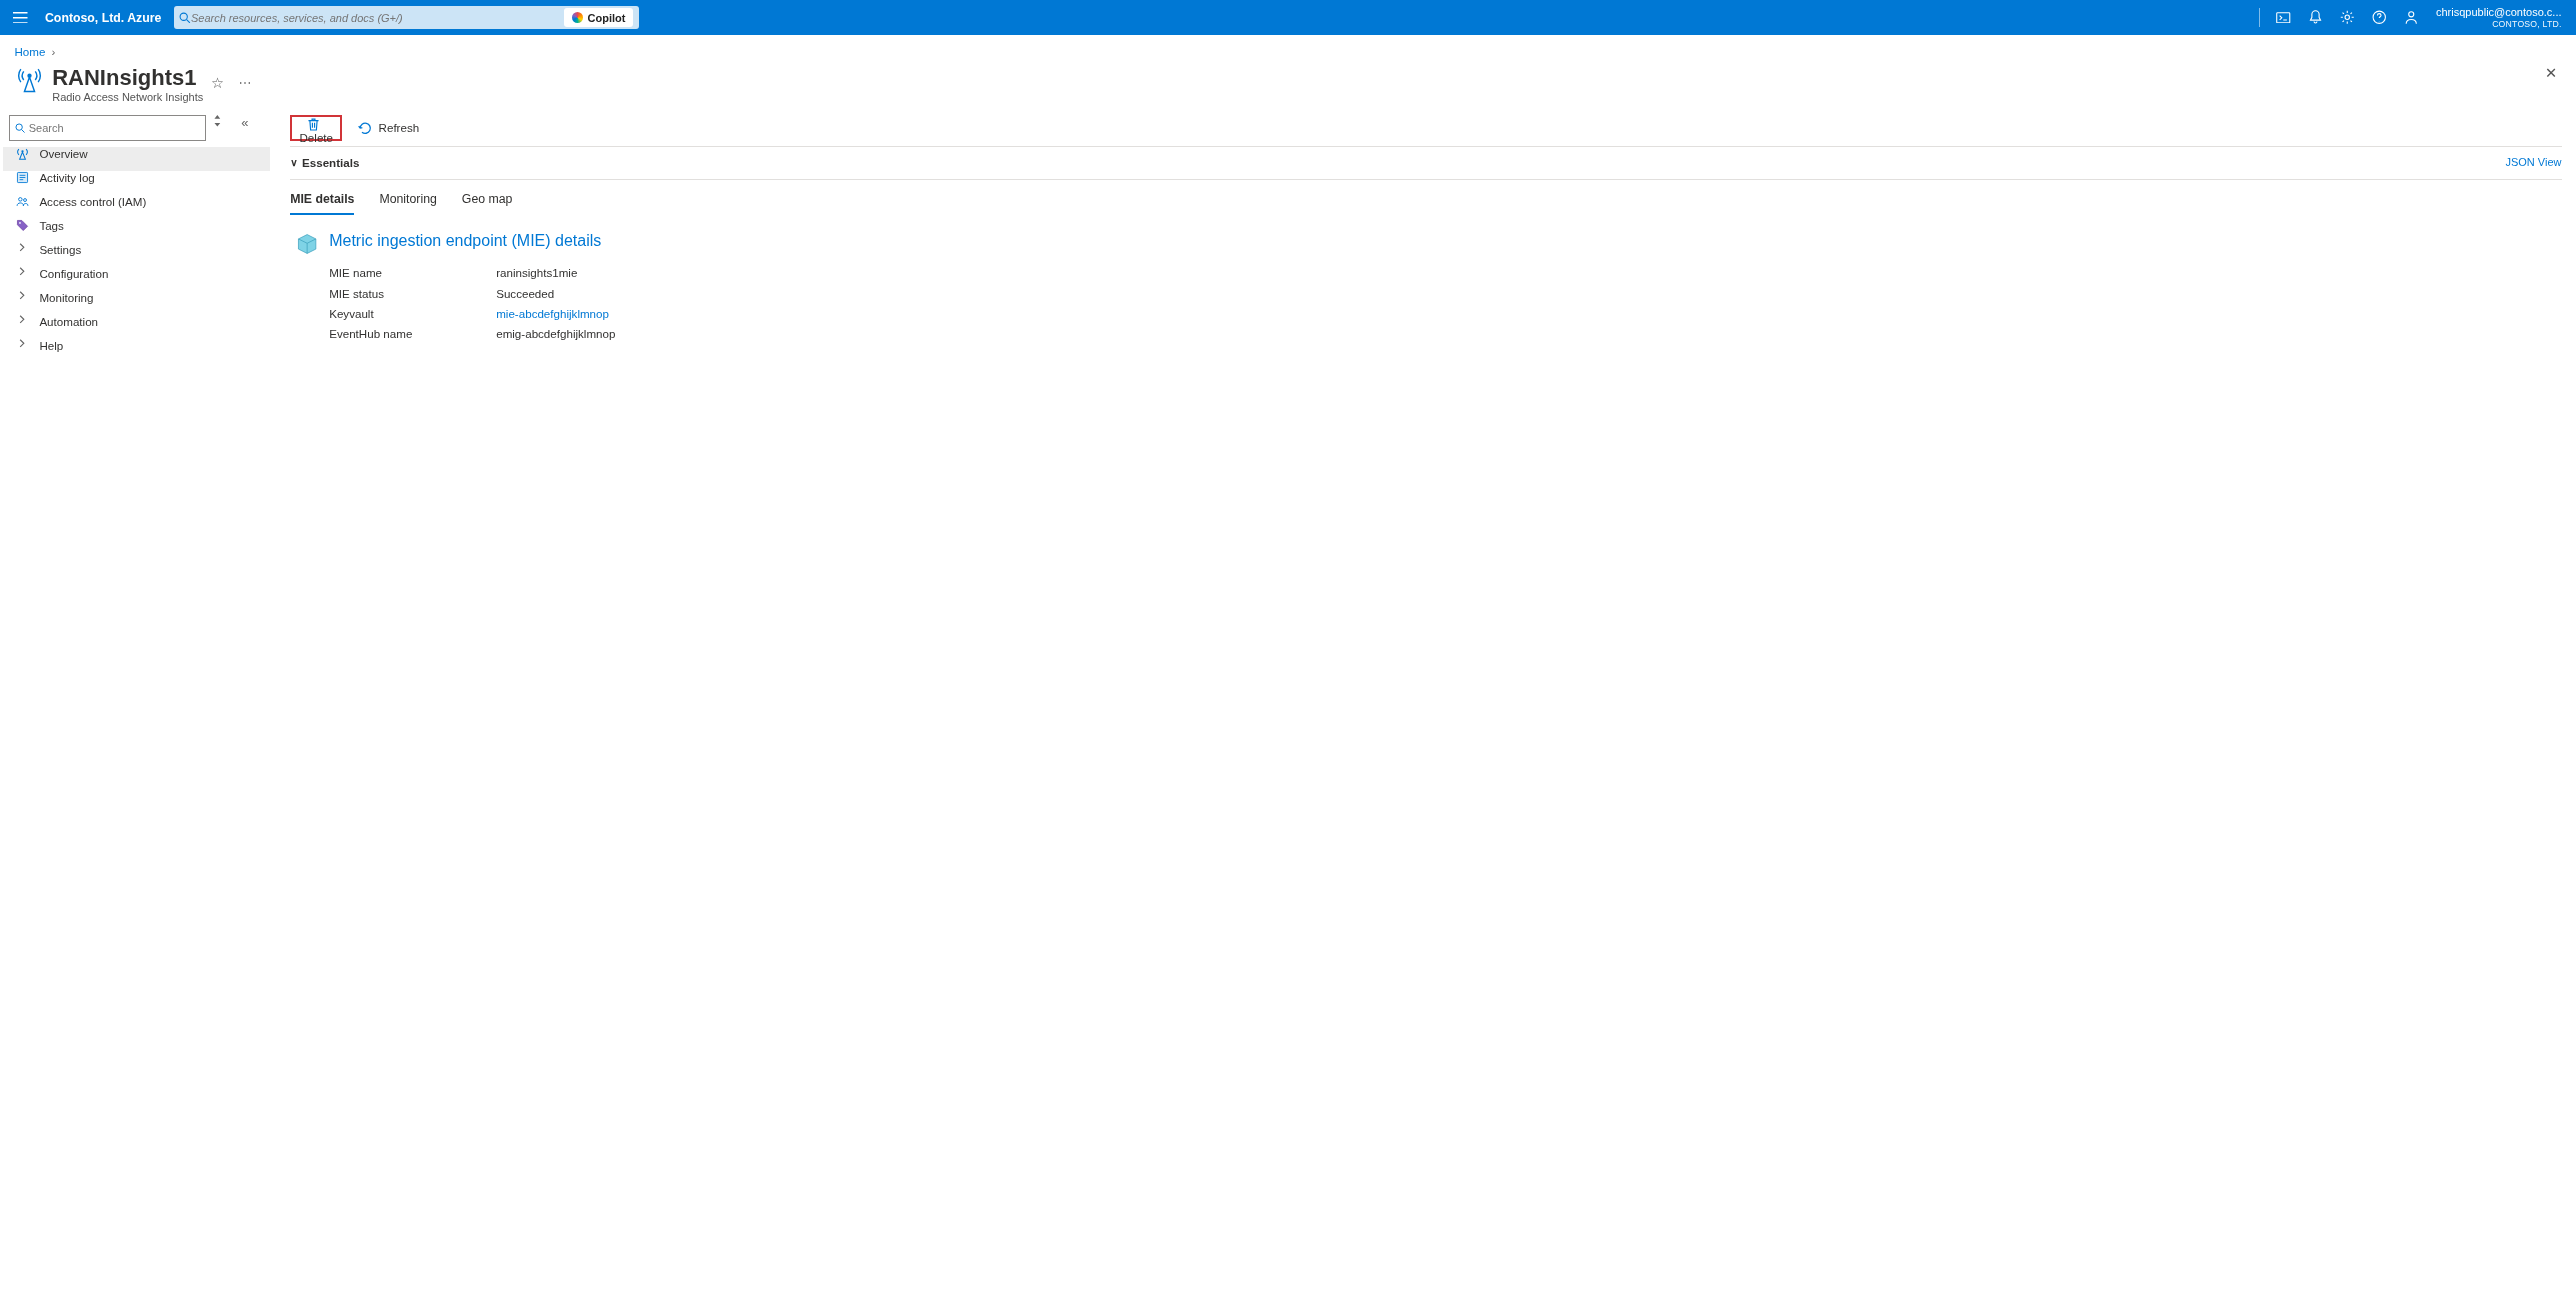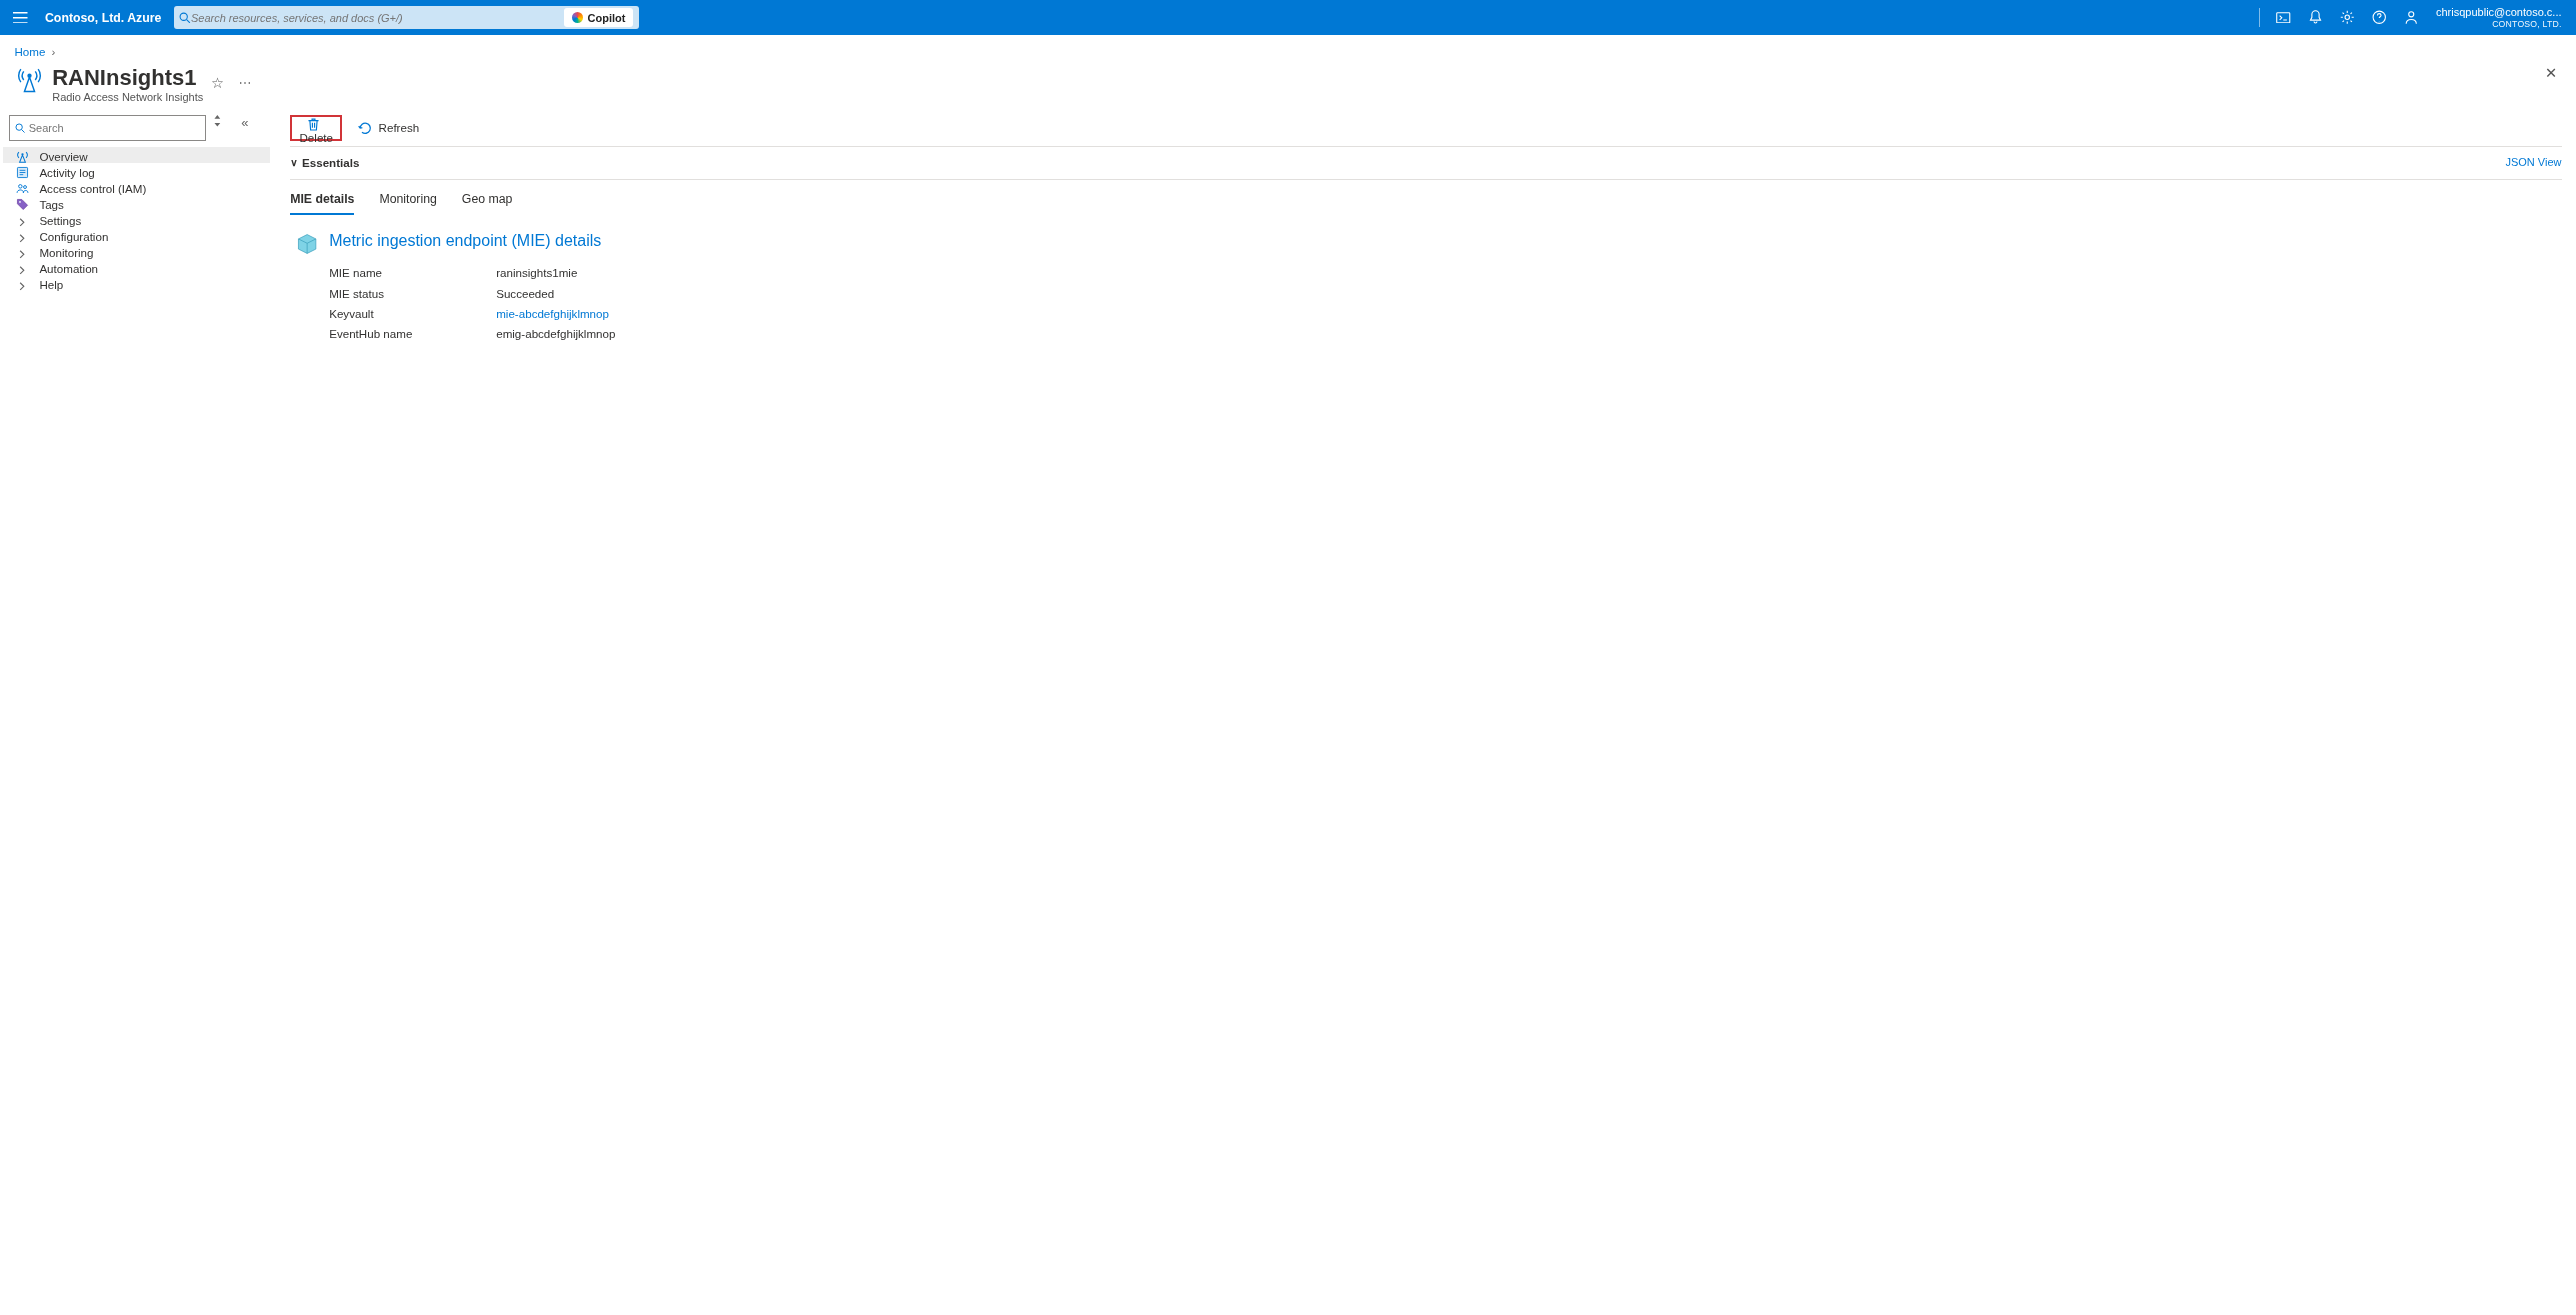--- a/index.html
+++ b/index.html
@@ -40,21 +40,21 @@
 
 .body-row { display: flex; padding: 0 0 0 2.9px; }
 
 
 .sidebar { width: 267px; flex-shrink: 0; padding: 5.8px 0 0 0; }
 .sb-searchrow { display: flex; align-items: flex-start; padding: 0 5.8px 5.8px 5.8px; }
 .sb-search { flex: 0 0 197px; height: 26px; border: 0.7px solid #8a8886; background: #fff; display: flex; align-items: center; padding: 0 5.8px; font-size: 11px; }
 .sb-search input { border: none; outline: none; flex: 1; font-size: 11px; }
 .sb-expand { width: 14.5px; text-align: center; color: #666; cursor: pointer; margin-left: 7.3px; font-size:10.2px;}
 .sb-collapse { width: 14.5px; text-align: center; color: #666; cursor: pointer; margin-left: 10.2px; font-size: 13px;}
-.sb-item { height: 16px; display: flex; align-items: flex-end; padding: 0 10.2px; font-size: 11.6px; cursor: pointer; }
+.sb-item { height: 24px; display: flex; align-items: flex-start; padding: 0 10.2px; font-size: 11.6px; cursor: pointer; }
 .sb-item.selected { background: #ededed; font-weight: 400; box-shadow: inset 2.2px 0 0 #0078d4 0; }
 .sb-item.selected { background: #ededed; }
 .sb-icon { width: 19px; display: inline-flex; align-items: center; justify-content: center; margin-right: 7.3px; }
 
 
 .mainpane { flex: 1; padding: 0 14.5px 0 20.3px; }
 .toolbar { display: flex; align-items: center; height: 38px; border-bottom: 0.7px solid #e1dfdd; }
 .tbtn { display: flex; align-items: center; height: 26px; padding: 0 7.3px; margin-right: 8.7px; cursor: pointer; font-size: 11.6px; color: #323130; }
 .tbtn .ic { margin-right: 5.8px; color: #0078d4; display:inline-flex;}
 .tbtn.highlight { border: 2.2px solid #d13438; flex-direction: column; }

